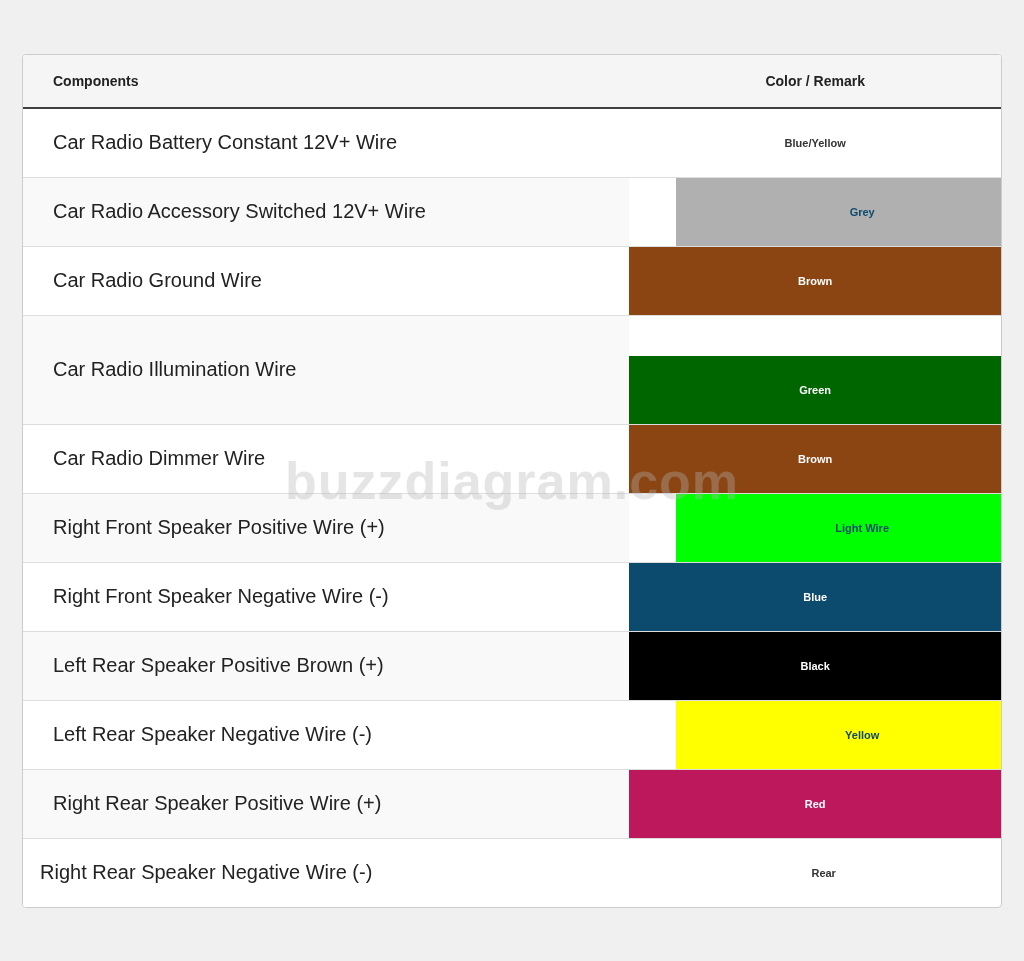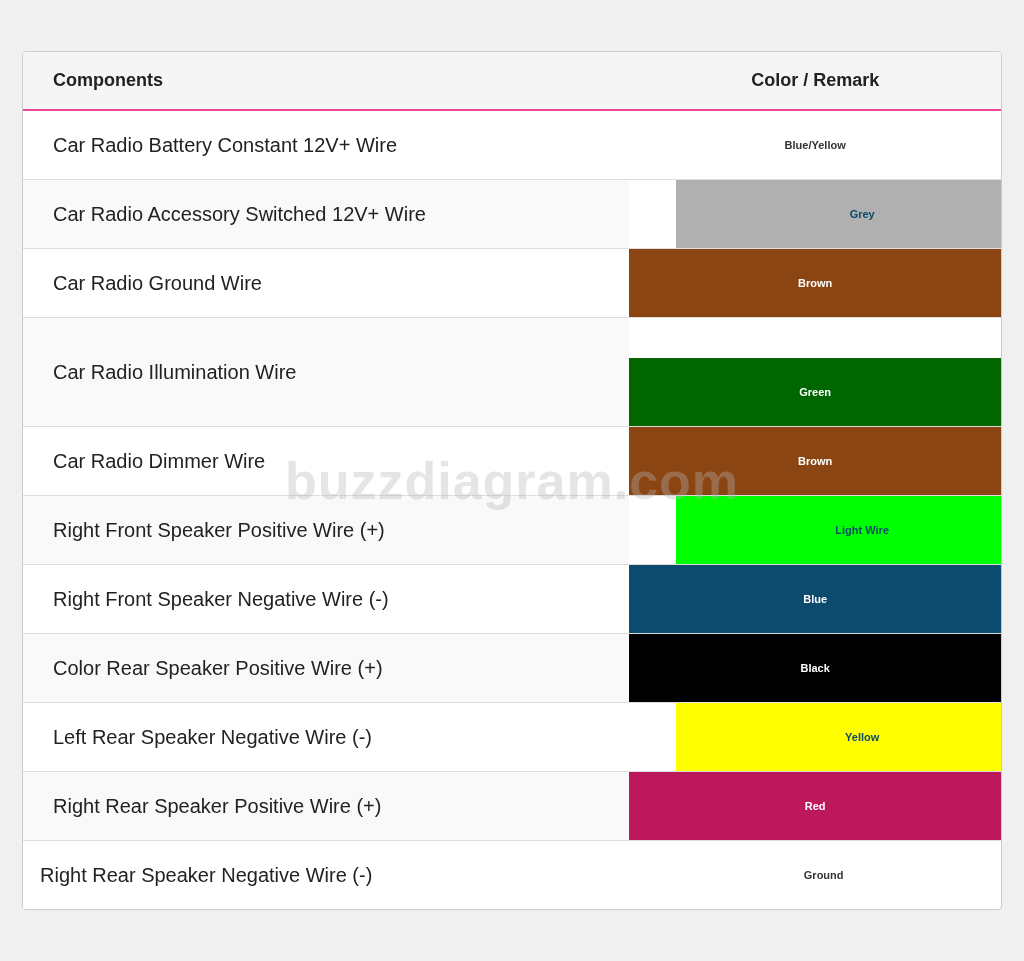--- a/index.html
+++ b/index.html
@@ -44,24 +44,24 @@
       width: 100%;
       border-collapse: collapse;
     }
 
     thead tr {
       background: #f5f5f5;
     }
 
     th {
       padding: 18px 30px;
-      font-size: 18px;
+      font-size: 14px;
       font-weight: bold;
       color: #222;
-      border-bottom: 2px solid #ec4899;
+      border-bottom: 2px solid #404040;
     }
 
     th:first-child {
       text-align: left;
       width: 62%;
     }
 
     th:last-child {
       text-align: center;
       width: 38%;
@@ -168,38 +168,38 @@
             <div class="color-box text-dark" style="background-color: rgb(0, 255, 0);">Light Wire</div>
           </td>
         </tr>
         <tr>
           <td class="component-cell">Right Front Speaker Negative Wire (-)</td>
           <td class="color-cell">
             <div class="color-box" style="background-color: #0c4a6e;">Blue</div>
           </td>
         </tr>
         <tr>
-          <td class="component-cell">Color Rear Speaker Positive Wire (+)</td>
+          <td class="component-cell">Left Rear Speaker Positive Brown (+)</td>
           <td class="color-cell">
             <div class="color-box" style="background-color: rgb(0, 0, 0);">Black</div>
           </td>
         </tr>
         <tr>
           <td class="component-cell">Left Rear Speaker Negative Wire (-)</td>
           <td class="color-cell">
             <div class="color-box text-dark" style="background-color: rgb(255, 255, 0);">Yellow</div>
           </td>
         </tr>
         <tr>
           <td class="component-cell">Right Rear Speaker Positive Wire (+)</td>
           <td class="color-cell">
             <div class="color-box" style="background-color: #be185d;">Red</div>
           </td>
         </tr>
         <tr>
           <td class="component-cell">Right Rear Speaker Negative Wire (-)</td>
           <td class="color-cell">
-            <div class="color-box no-bg">Ground</div>
+            <div class="color-box no-bg">Rear</div>
           </td>
         </tr>
       </tbody>
   </table>
 </div>
 
 </body></html>

